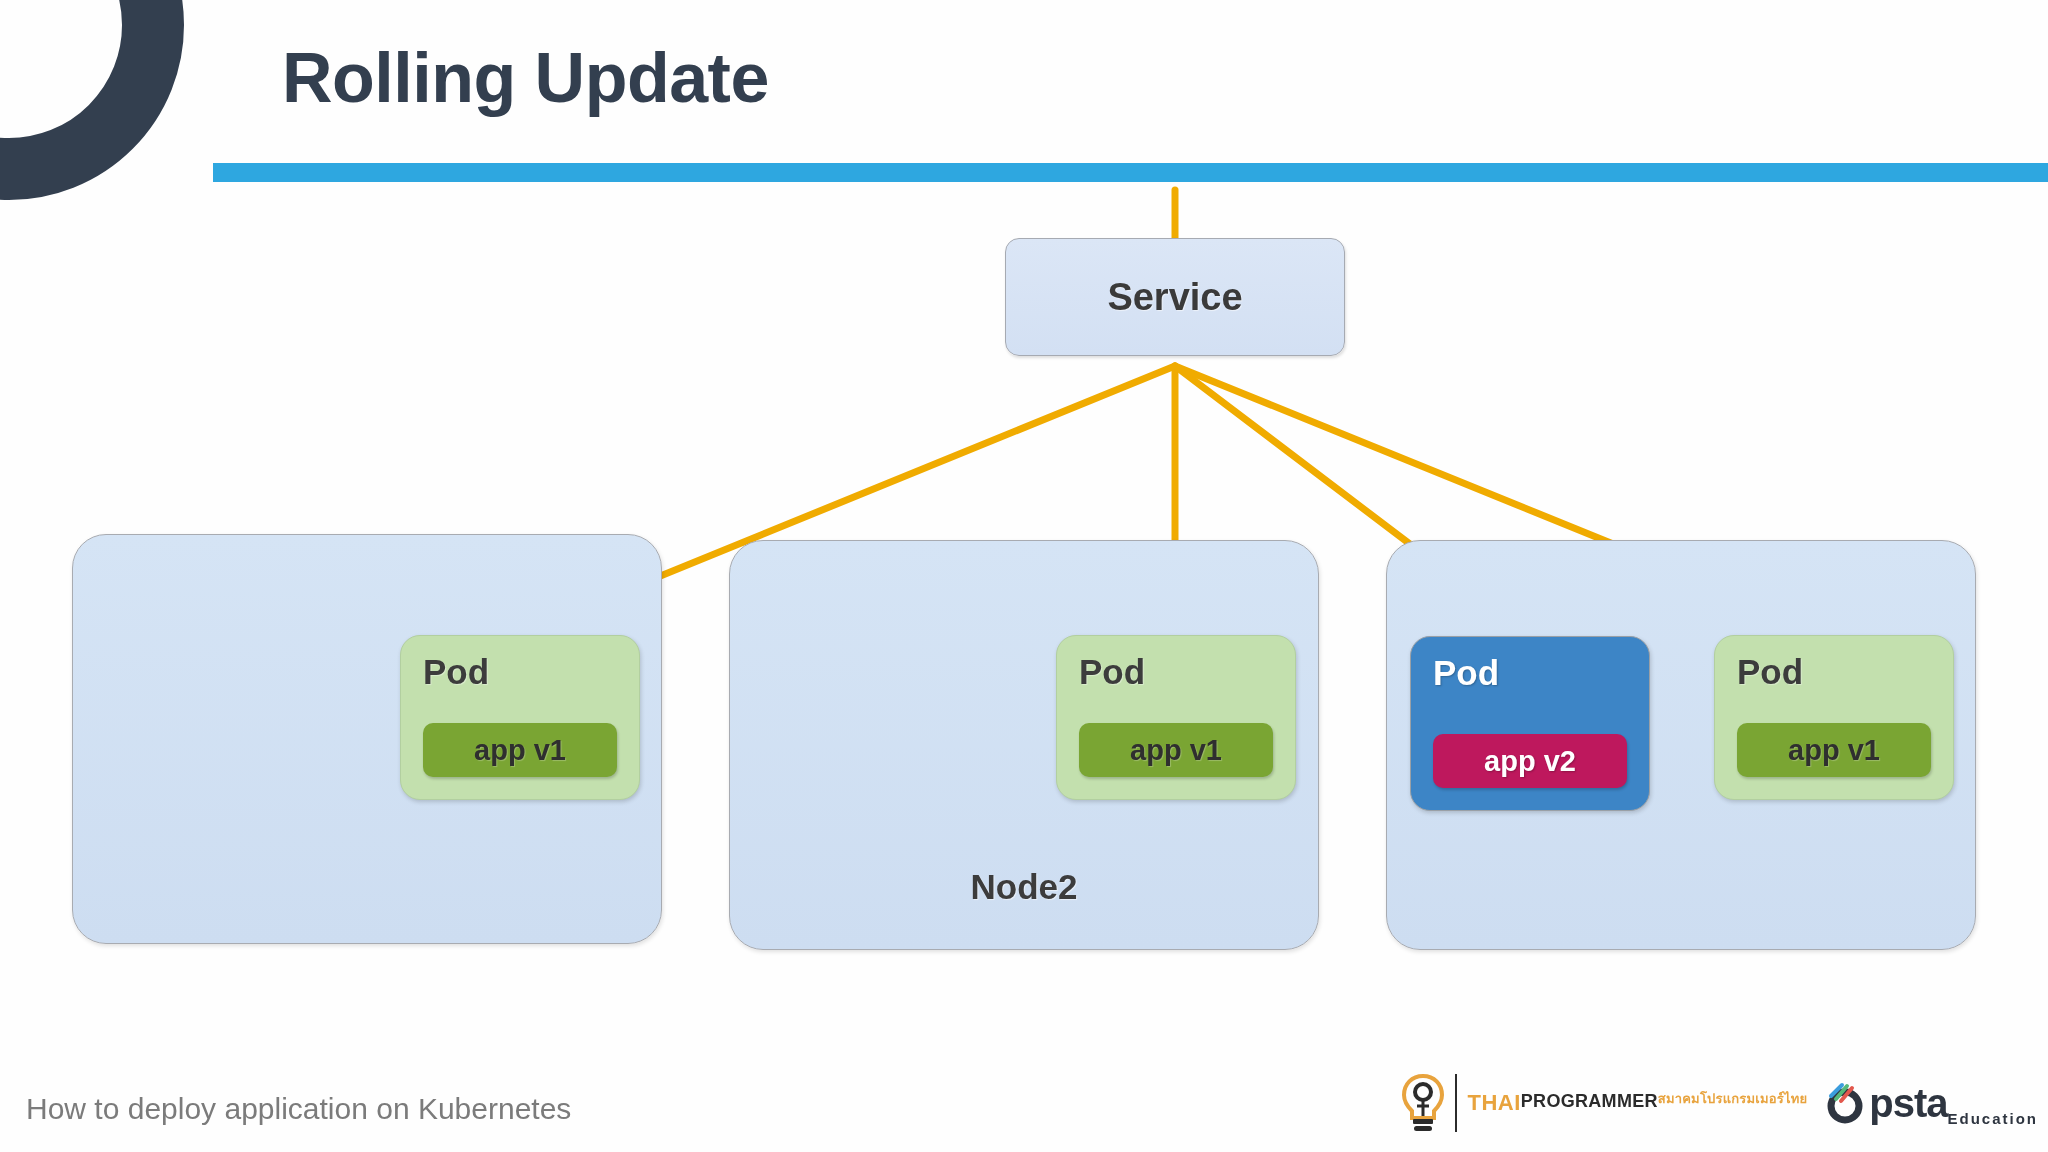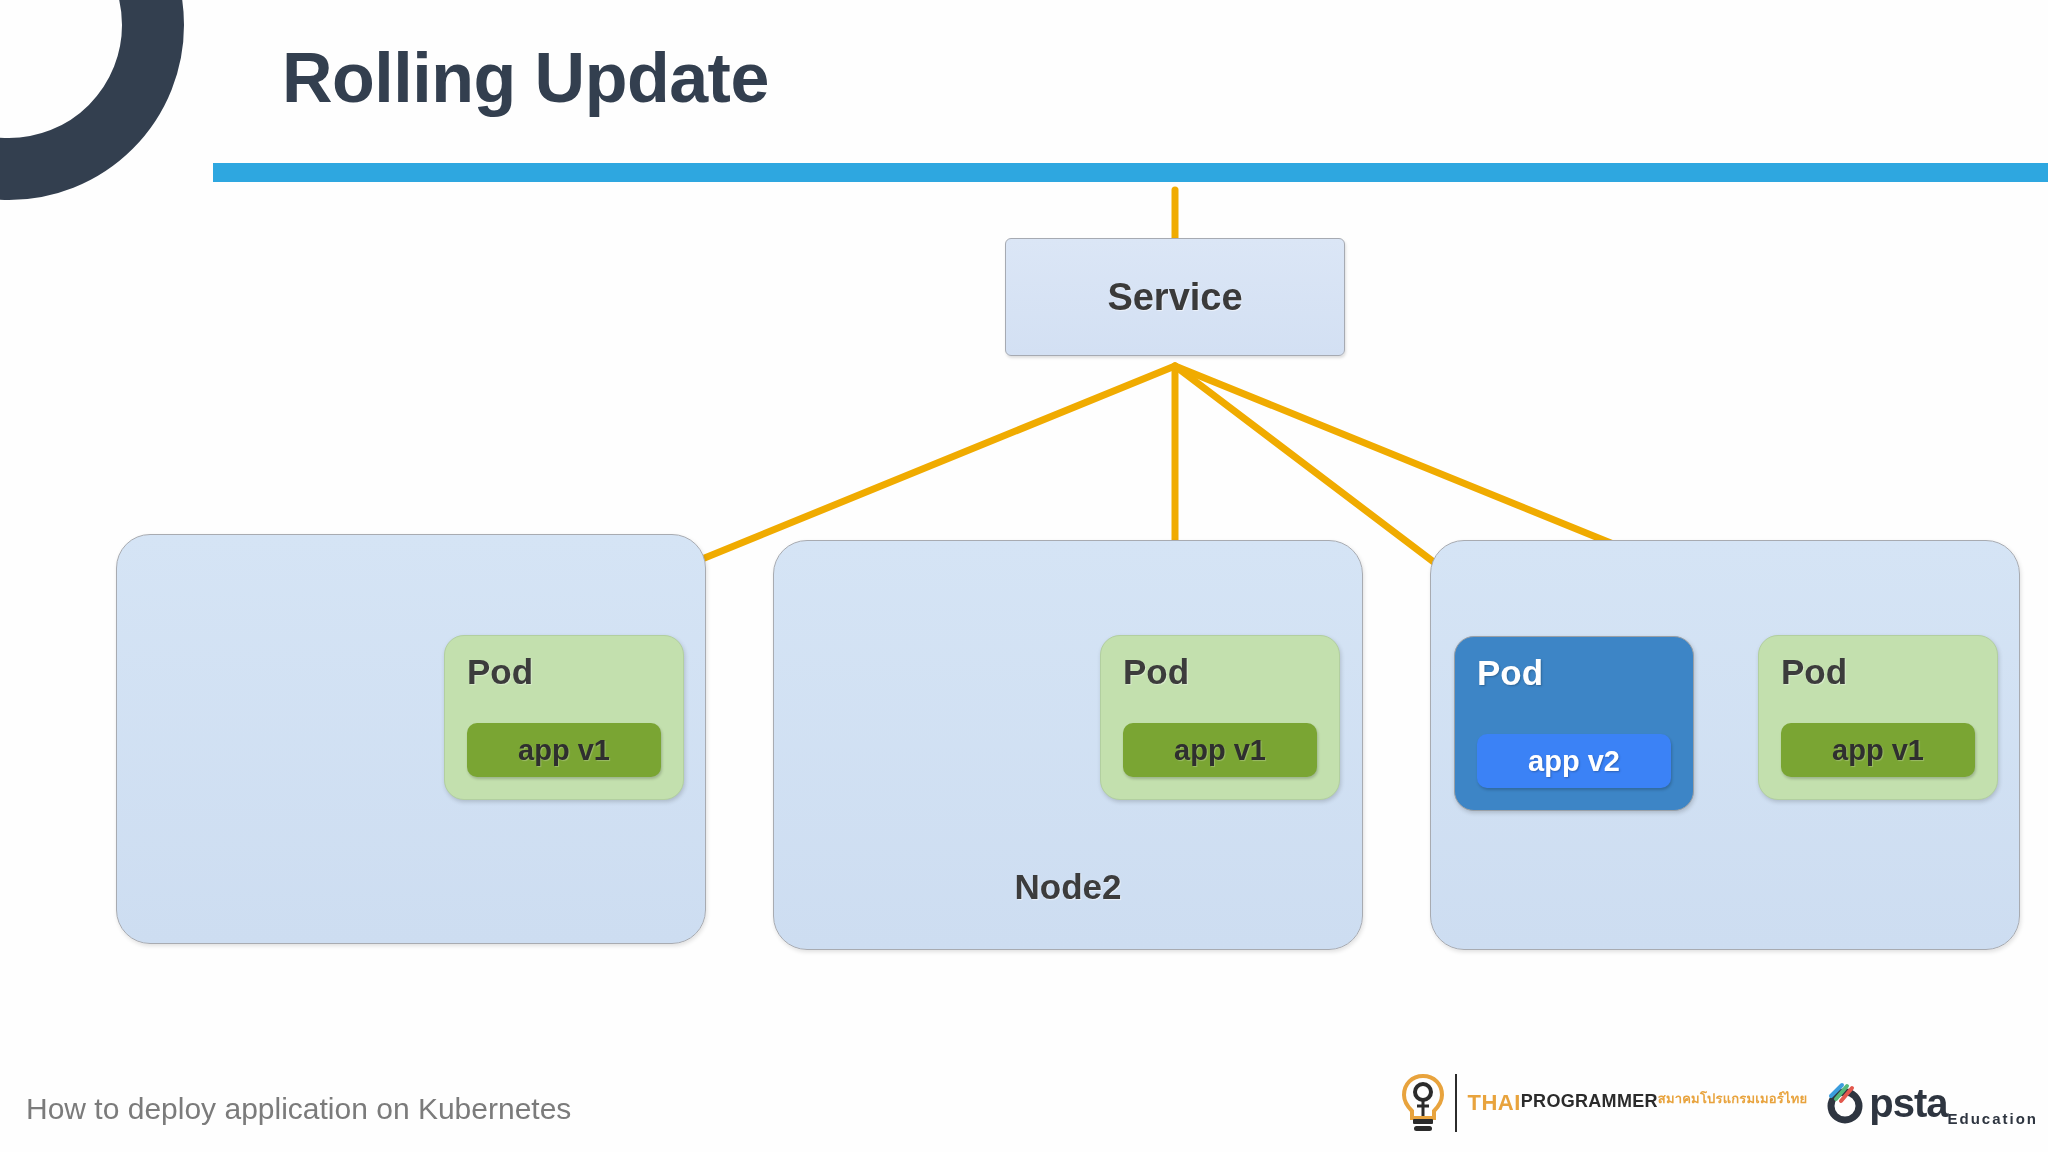--- a/index.html
+++ b/index.html
@@ -67,42 +67,41 @@
   }
 
   .service-box {
     position: absolute;
     left: 1005px;
     top: 238px;
     width: 340px;
     height: 118px;
     background: linear-gradient(180deg, #dbe6f6 0%, #d3e0f3 100%);
     border: 1.5px solid #a6aab2;
-    border-radius: 6px;
+    border-radius: 14px;
     box-shadow: 1px 2px 3px rgba(0,0,0,0.13);
     display: flex;
     align-items: center;
     justify-content: center;
     box-sizing: border-box;
   }
   .service-label {
     font-size: 38px;
     font-weight: bold;
     color: #3a3a3a;
     text-shadow: 1px 1px 1px rgba(255,255,255,0.55);
   }
 
   .node-box {
     position: absolute;
     background: linear-gradient(180deg, #d5e4f5 0%, #cdddf1 100%);
     border: 1.5px solid #a8abb1;
     border-radius: 34px;
     box-shadow: 1px 2px 4px rgba(0,0,0,0.12);
     box-sizing: border-box;
-    margin-left: 44px;
   }
   .node-label {
     position: absolute;
     left: 0;
     right: 0;
     bottom: 42px;
     text-align: center;
     font-size: 35px;
     font-weight: bold;
     color: #3c3c3c;
@@ -148,21 +147,21 @@
     font-weight: bold;
     box-shadow: 1px 2px 3px rgba(0,0,0,0.2);
     box-sizing: border-box;
   }
   .app-chip-green {
     background: #7aa533;
     color: #2f2f2f;
     text-shadow: 1px 1px 1px rgba(255,255,255,0.25);
   }
   .app-chip-blue {
-    background: #3b82f6;
+    background: #be185d;
     color: #ffffff;
     text-shadow: 1px 1px 2px rgba(0,0,0,0.25);
   }
 
   
   .footer-text {
     position: absolute;
     left: 26px;
     bottom: 26px;
     font-size: 30px;

